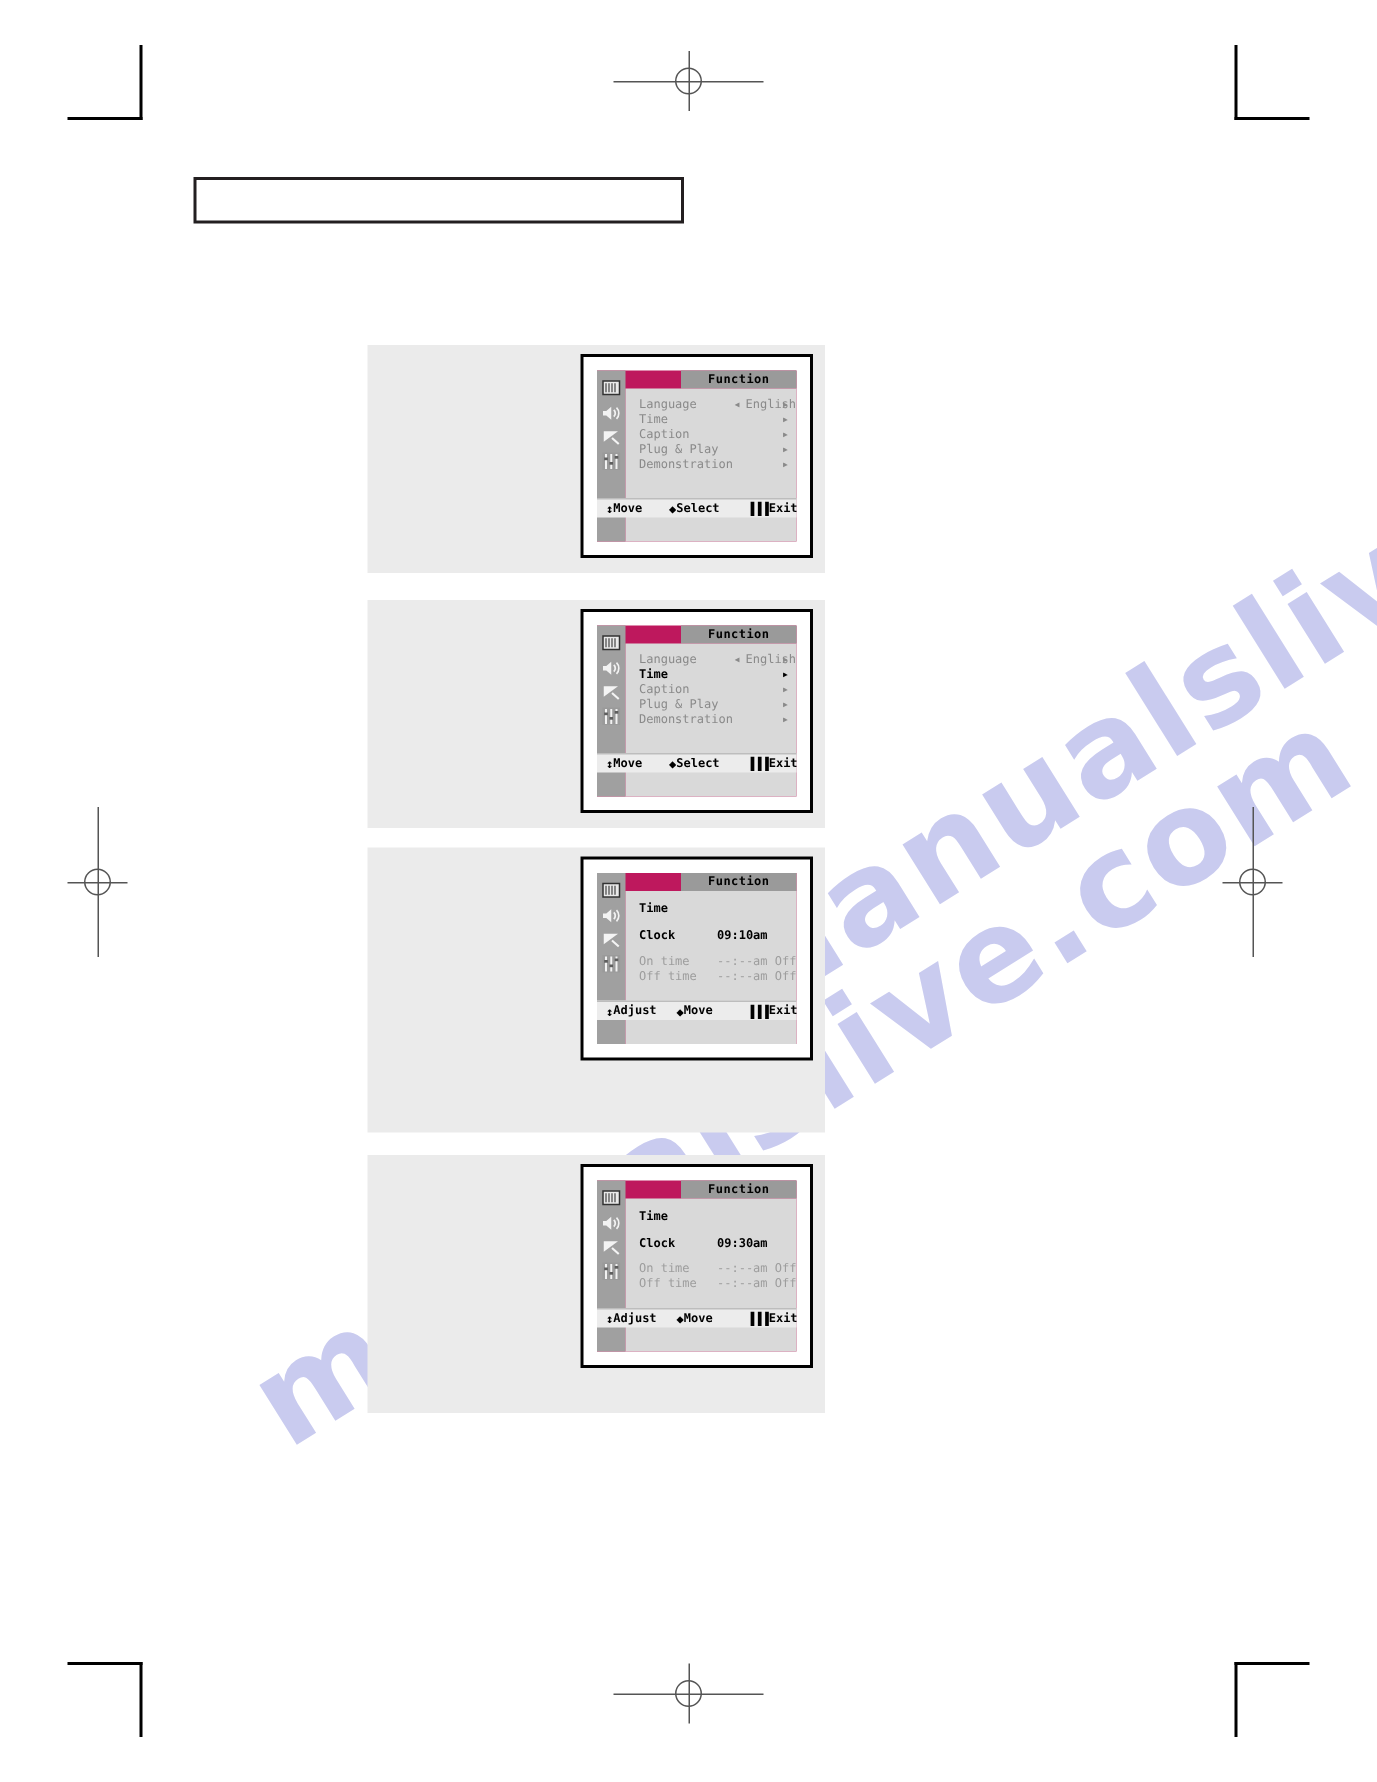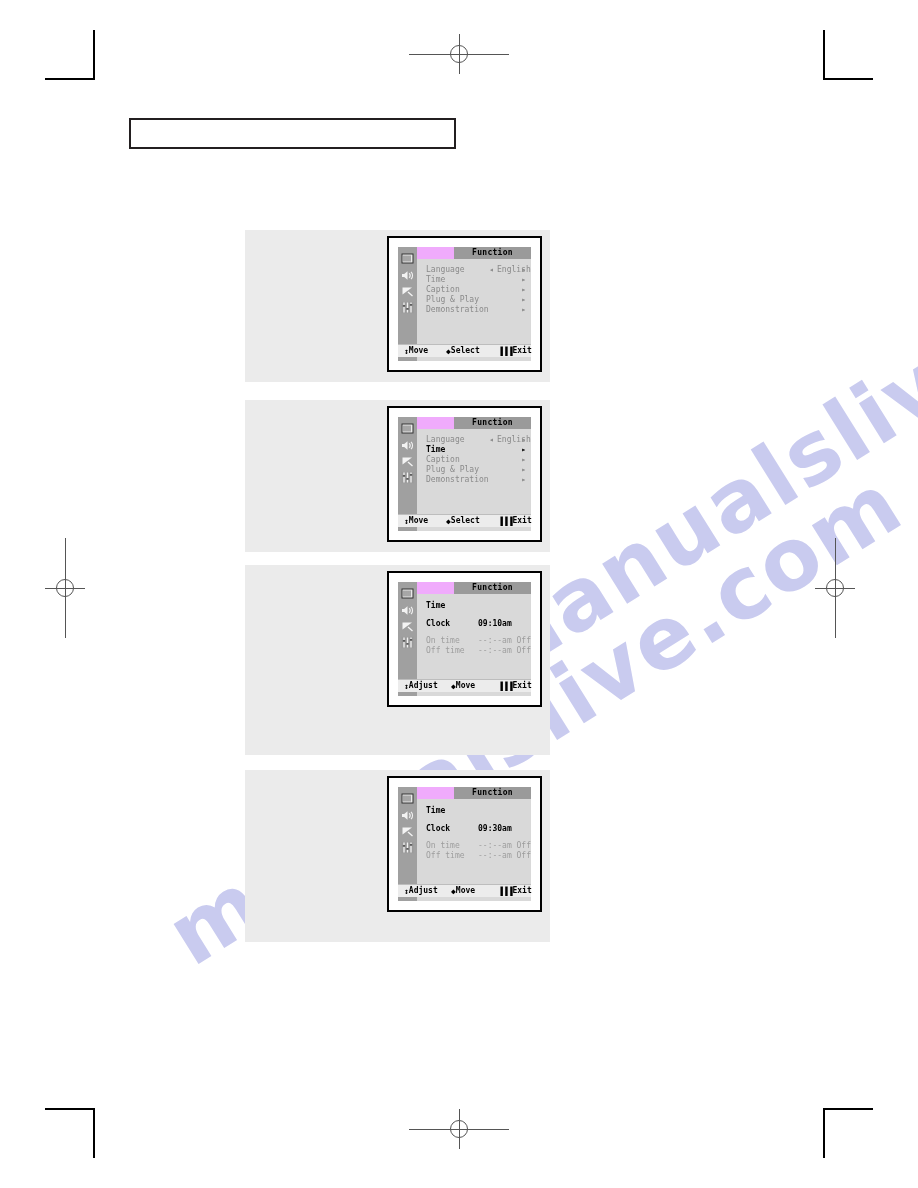--- a/index.html
+++ b/index.html
@@ -21,36 +21,36 @@
      transform:rotate(-32deg);transform-origin:0 0;pointer-events:none;user-select:none;}
 
   
   #captionbox{position:absolute;left:129px;top:118px;width:327px;height:31px;
      border:2px solid #231f20;background:#fff;box-sizing:border-box;}
 
   
   .figure{position:absolute;background:#ebebeb;}
   .osd{position:absolute;background:#fff;border:2px solid #000;box-sizing:border-box;}
 
-  .screen{position:absolute;left:0;top:0;right:0;bottom:0;margin:9px;background:#f0abfc;}
+  .screen{position:absolute;left:0;top:0;right:0;bottom:0;margin:9px;background:#be185d;}
   .iconcol{position:absolute;left:0;top:0;width:19px;bottom:0;background:#a0a0a0;}
   .iconcol .ico{position:absolute;left:2px;width:15px;height:15px;}
   .titlebar{position:absolute;right:0;top:0;height:12px;width:77px;background:#9a9a9a;
      color:#000;font-size:8px;font-weight:bold;line-height:12px;text-align:center;
      letter-spacing:.3px;}
   .body{position:absolute;left:19px;right:0;top:12px;bottom:0;background:#d9d9d9;}
   .row{position:absolute;left:9px;right:5px;height:11px;font-size:8px;line-height:11px;
        color:#8a8a8a;white-space:nowrap;}
   .row .lbl{position:absolute;left:0;top:0;}
   .row .val{position:absolute;left:71px;top:0;}
   .row .left-arrow{position:absolute;left:63px;top:0;}
   .row .right-arrow{position:absolute;right:0px;top:0;}
   .row.active{color:#000;font-weight:bold;}
   .row.dim{color:#9d9d9d;}
-  .footer{position:absolute;left:0;right:0;bottom:4px;height:12px;background:#ececec;
+  .footer{position:absolute;left:0;right:0;bottom:16px;height:12px;background:#ececec;
      border-top:1px solid #bdbdbd;font-size:8px;font-weight:bold;line-height:12px;color:#000;}
   .footer .fi{position:absolute;top:0;white-space:nowrap;}
   .gl{display:inline-block;vertical-align:-1px;}
 </style>
 </head>
 <body>
 
 <div class="watermark" style="left:150px;top:900px;">manualslive.com</div>
 <div class="watermark" style="left:450px;top:620px;">manualslive.com</div>
 

